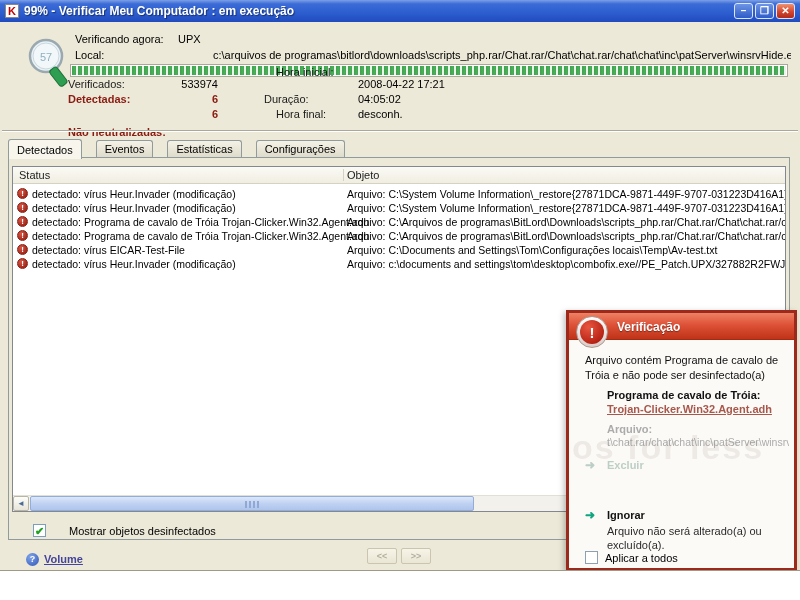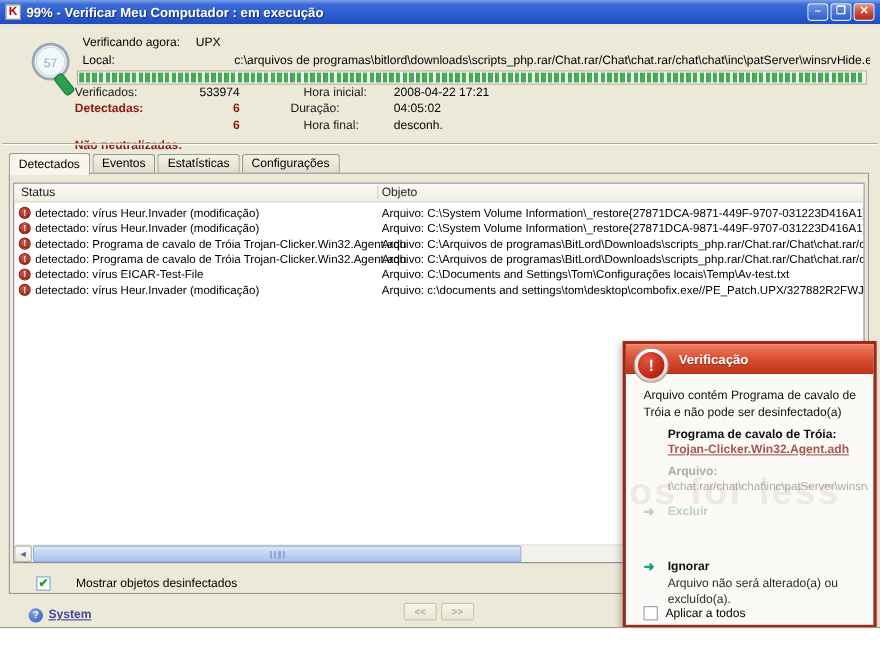--- a/index.html
+++ b/index.html
@@ -31,21 +31,21 @@
     background:repeating-linear-gradient(90deg,#3FA14D 0px,#4CB25A 3px,#3FA14D 4px,#EAF4EB 4px,#EAF4EB 6px); }
 
   .stat-label { color:#1a1a1a; }
   .stat-red { color:#8B1A10; font-weight:bold; }
 
   .separator { position:absolute; left:2px; right:2px; top:108px; border-top:1px solid #ACA899; border-bottom:1px solid #fff; }
 
   
   .tabs { position:absolute; left:8px; top:117px; height:19px; display:flex; align-items:flex-end; }
   .tab { border:1px solid #919B9C; border-bottom:none; border-radius:3px 3px 0 0;
-    padding:2px 8px 3px 8px; margin-right:2px; font-size:11px;
+    padding:2px 8px 3px 8px; margin-right:14px; font-size:11px;
     background:linear-gradient(180deg,#F4F2E6,#DEDACA); position:relative; }
   .tab.active { background:#F7F5EC; padding-top:4px; z-index:3; margin-bottom:-1px; }
 
   .panel { position:absolute; left:8px; top:135px; width:782px; height:383px;
     border:1px solid #919B9C; background:#ECE9D8; z-index:1; }
 
   
   .list { position:absolute; left:3px; top:8px; width:774px; height:346px;
     border:1px solid #828790; background:#fff; overflow:hidden; }
   .list-header { position:absolute; left:0; top:0; right:0; height:17px;
@@ -141,21 +141,21 @@
         <div class="fill"></div>
       </div>
 
     <span class="abs stat-label" style="left:68px; top:56px;">Verificados:</span>
     <span class="abs" style="left:150px; top:56px; width:68px; text-align:right;">533974</span>
     <span class="abs stat-red" style="left:68px; top:71px;">Detectadas:</span>
     <span class="abs stat-red" style="left:150px; top:71px; width:68px; text-align:right;">6</span>
     <span class="abs stat-red" style="left:68px; top:104px;">Não neutralizadas:</span>
     <span class="abs stat-red" style="left:150px; top:86px; width:68px; text-align:right;">6</span>
 
-    <span class="abs stat-label" style="left:276px; top:56px;">Hora inicial:</span>
+    <span class="abs stat-label" style="left:276px; top:44px;">Hora inicial:</span>
     <span class="abs" style="left:358px; top:56px;">2008-04-22 17:21</span>
     <span class="abs stat-label" style="left:264px; top:71px;">Duração:</span>
     <span class="abs" style="left:358px; top:71px;">04:05:02</span>
     <span class="abs stat-label" style="left:276px; top:86px;">Hora final:</span>
     <span class="abs" style="left:358px; top:86px;">desconh.</span>
 
     <div class="separator"></div>
 
     <div class="tabs">
       <div class="tab active">Detectados</div>
@@ -213,21 +213,21 @@
       </div>
 
       <div class="checkbox checked" style="position:absolute; left:24px; top:366px;">✔</div>
       <span class="abs" style="left:60px; top:367px; text-decoration:none;">Mostrar objetos desinfectados</span>
     </div>
 
     <div class="nav-btn" style="left:367px;">&lt;&lt;</div>
     <div class="nav-btn" style="left:401px;">&gt;&gt;</div>
 
     <div class="help-icon">?</div>
-    <a class="help-link" href="#">System</a>
+    <a class="help-link" href="#">Volume</a>
   </div>
 
   <div class="popup">
     <div class="popup-header"></div>
     <div class="popup-badge">
       <div class="inner">!</div>
     </div>
     <div class="popup-title">Verificação</div>
 
     <div class="msg">Arquivo contém Programa de cavalo de Tróia e não pode ser desinfectado(a)</div>

